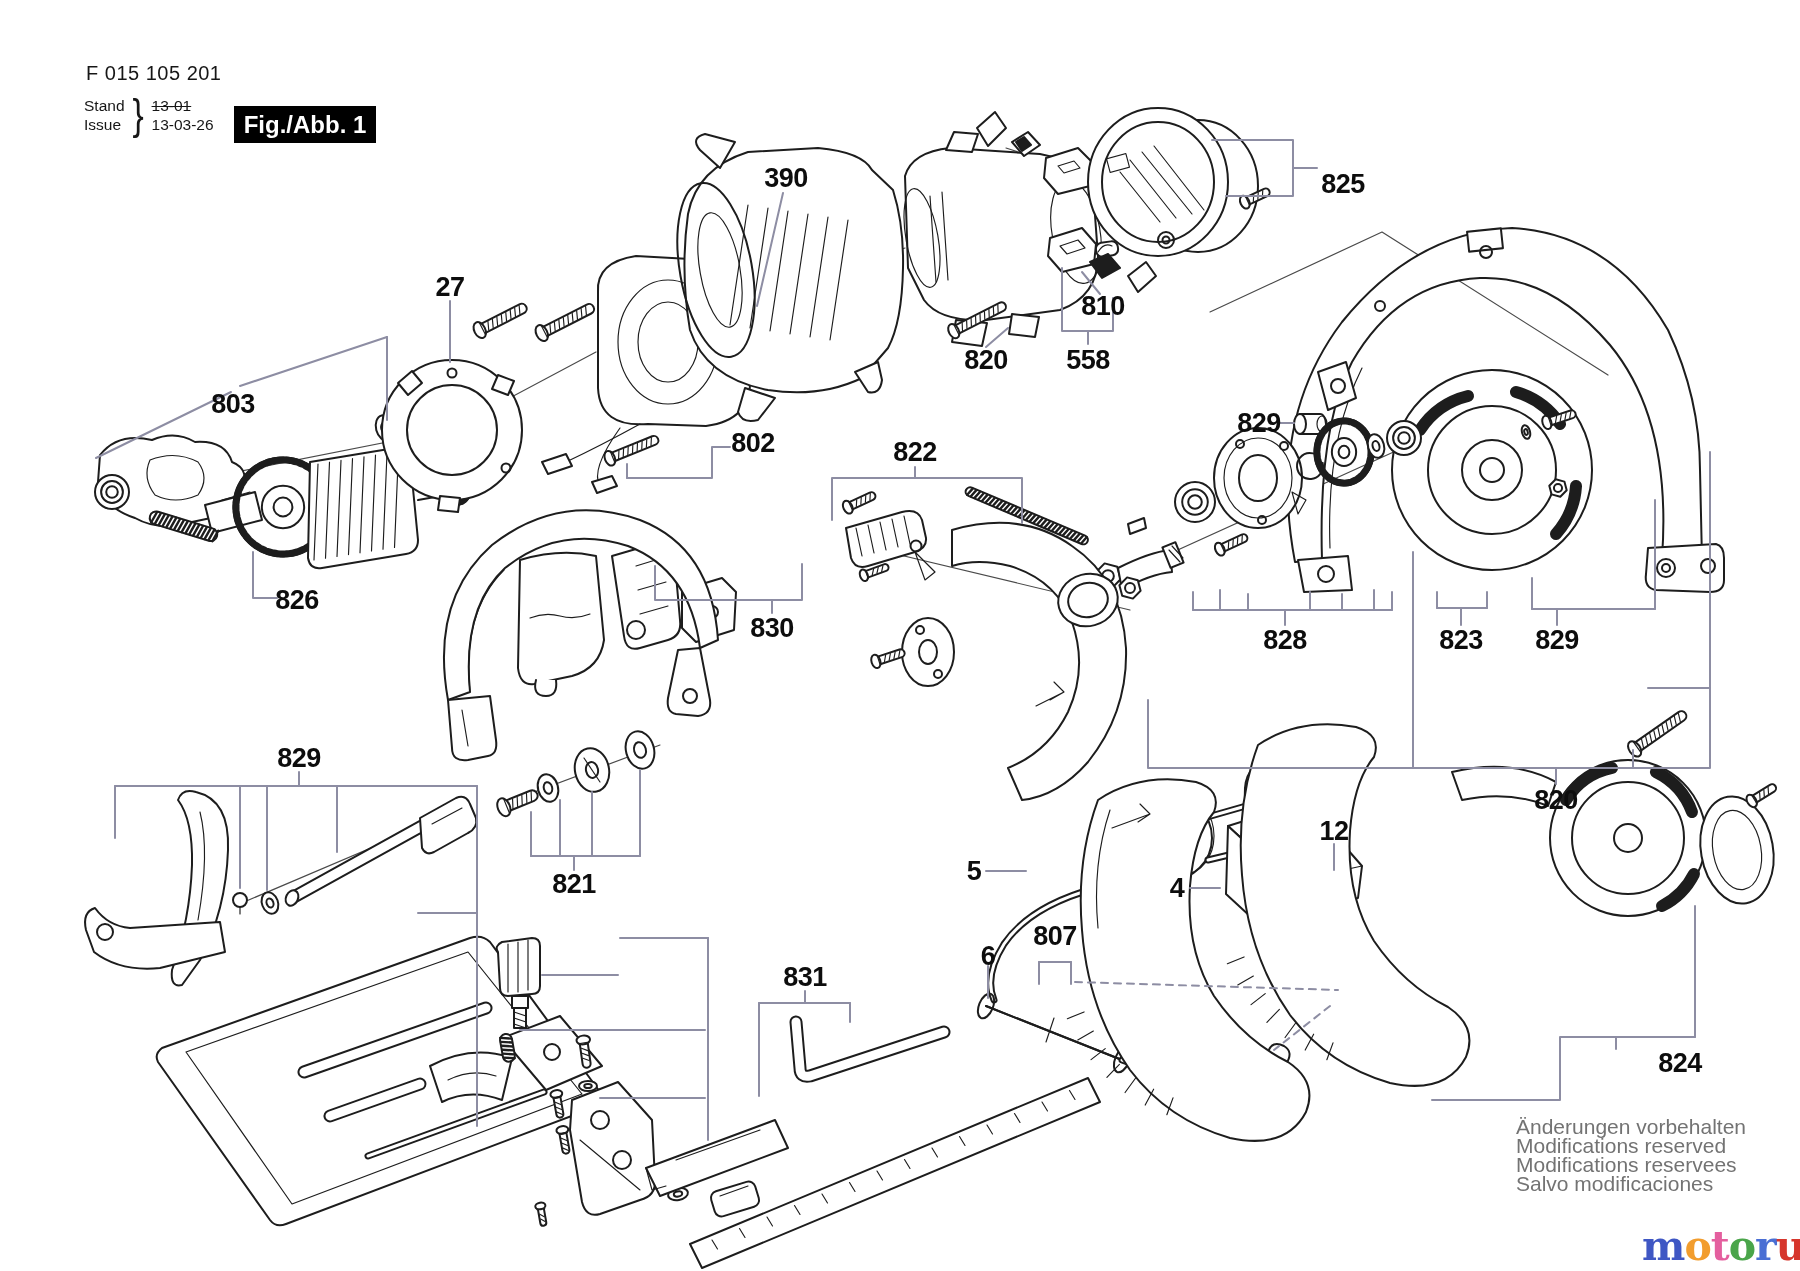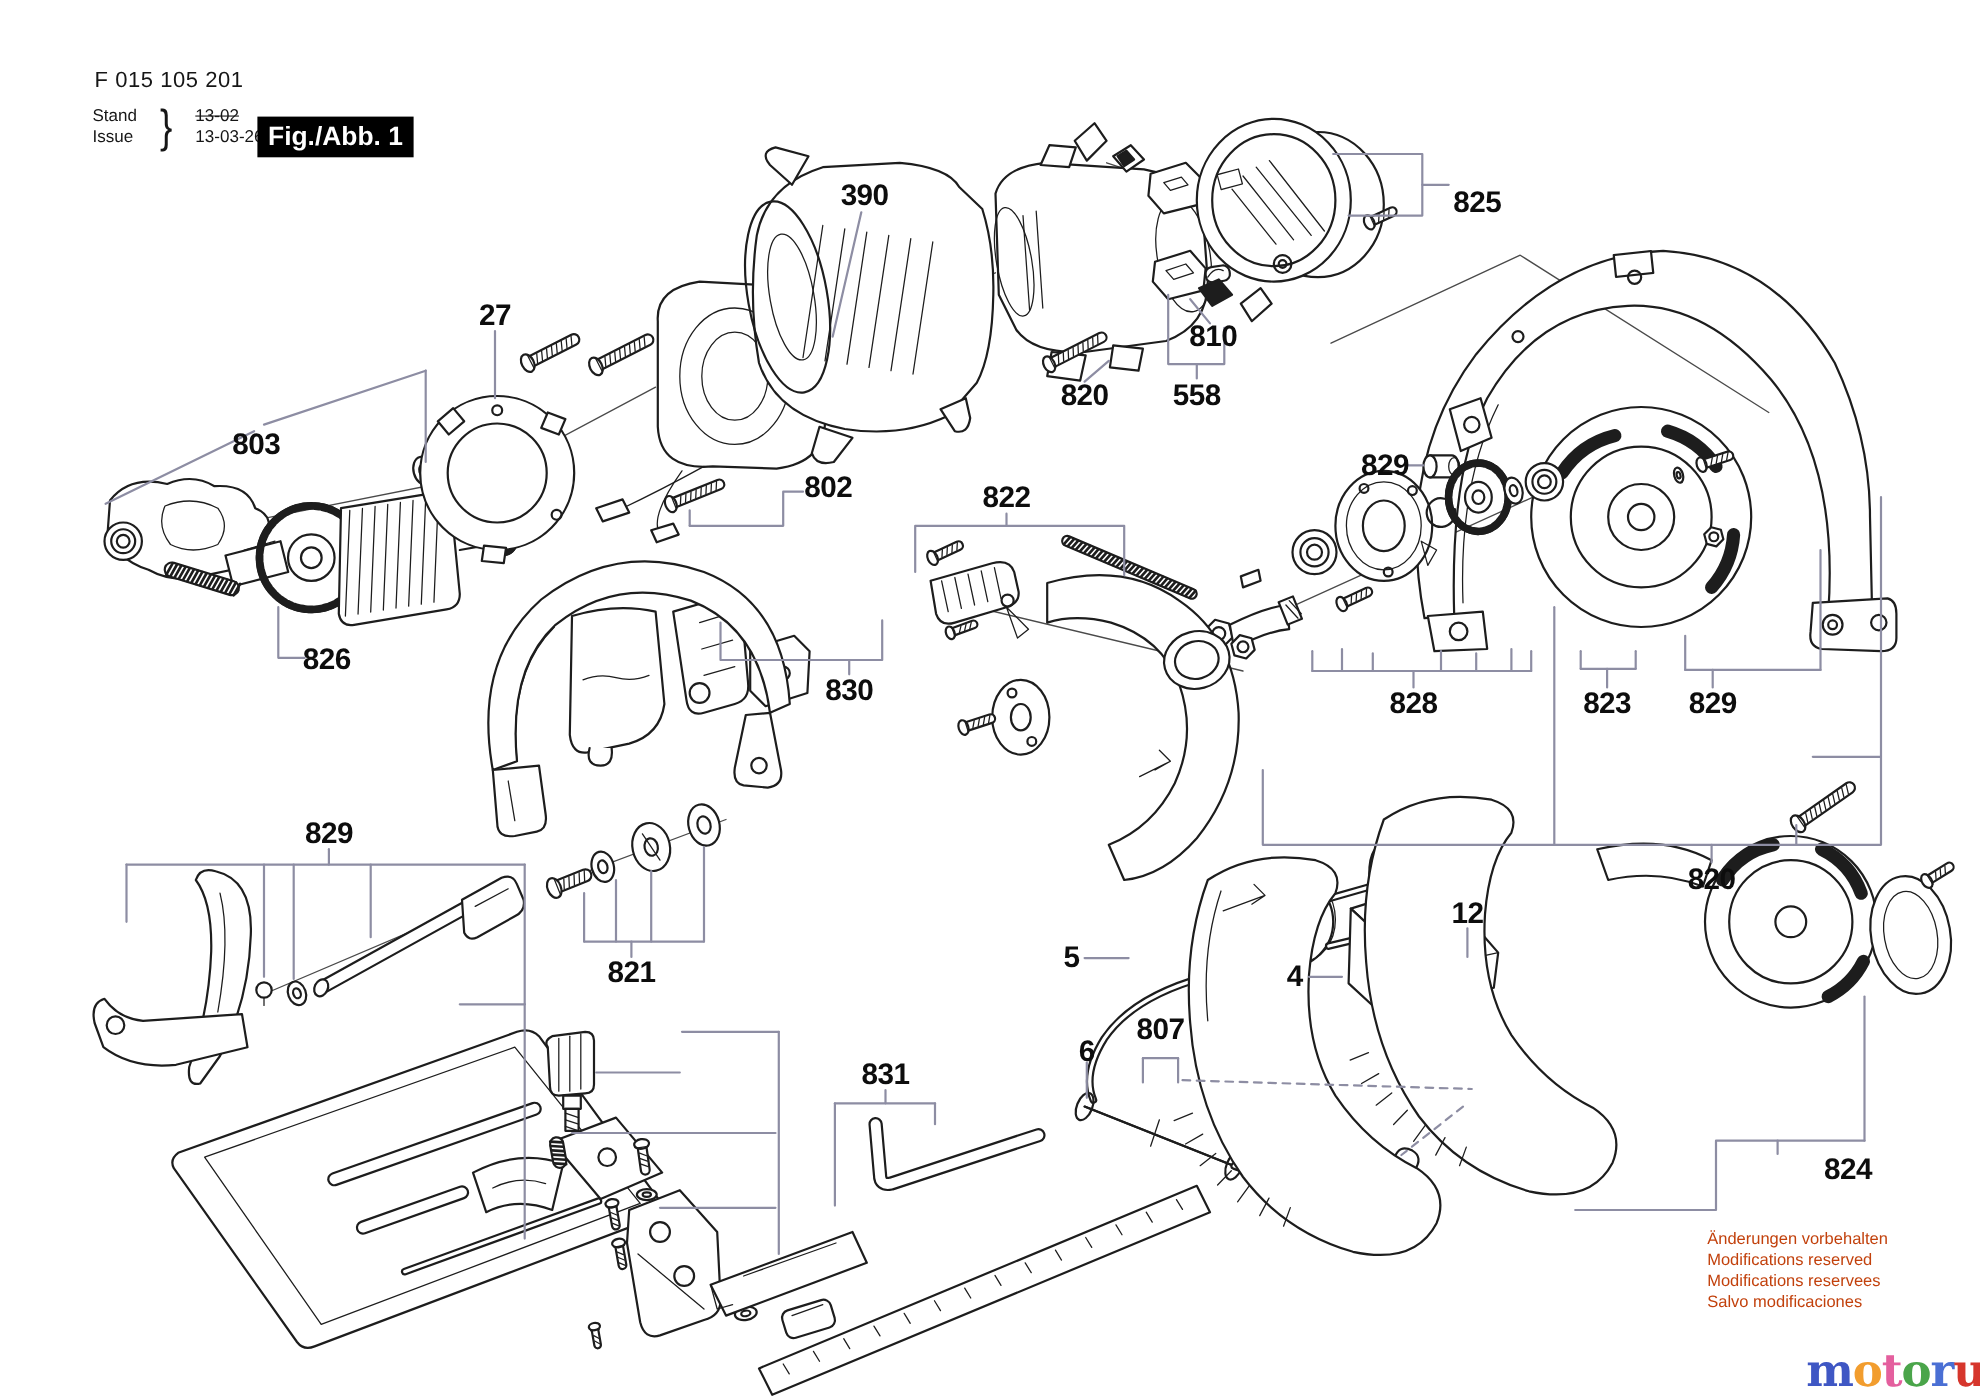--- a/index.html
+++ b/index.html
@@ -18,27 +18,27 @@
   .tubew{stroke:#fff;stroke-width:9;}
   .cord{stroke-width:7;}
   .cordw{stroke:#fff;stroke-width:3;}
   .br{stroke:#8d8da3;stroke-width:2;fill:none;}
   .brd{stroke:#8d8da3;stroke-width:2;stroke-dasharray:7 6;fill:none;}
   .ax{stroke:#4a4a4a;stroke-width:1.2;fill:none;}
 
   .part-label{position:absolute;transform:translate(-50%,-50%);
       font-weight:700;font-size:27px;letter-spacing:-0.5px;color:#0d0d0d;white-space:nowrap;}
   .hdr-pn{position:absolute;left:86px;top:62px;font-size:20px;letter-spacing:0.5px;color:#161616;}
-  .rev{position:absolute;left:84px;top:96px;display:flex;gap:17px;color:#161616;}
+  .rev{position:absolute;left:84px;top:96px;display:flex;gap:4px;color:#161616;}
   .rev-col{display:flex;flex-direction:column;font-size:15.5px;line-height:19px;}
   .rev-brace{font-size:42px;font-weight:300;line-height:38px;margin:0 3px 0 2px;transform:scaleX(0.8);}
   .strike{text-decoration:line-through;}
   .figbox{position:absolute;left:234px;top:106px;width:142px;height:37px;background:#000;color:#fff;
       display:flex;align-items:center;justify-content:center;font-size:24px;font-weight:700;}
-  .notes{position:absolute;left:1552px;top:1117px;font-size:15px;line-height:19px;color:#c2410c;}
+  .notes{position:absolute;left:1516px;top:1117px;font-size:21px;line-height:19px;color:#737373;}
   .logo{position:absolute;left:1642px;top:1222px;font-family:"DejaVu Serif", serif;font-weight:700;
       font-size:41px;letter-spacing:-1px;white-space:nowrap;}
 </style>
 </head>
 <body>
 
 <div class="stage">
 
   <svg id="diagram" width="1800" height="1271" viewBox="0 0 1800 1271">
       <g>
@@ -743,21 +743,21 @@
 
   <div class="hdr-pn">F 015 105 201</div>
 
   <div class="rev">
     <div class="rev-col">
       <span>Stand</span>
       <span>Issue</span>
     </div>
     <div class="rev-brace">}</div>
     <div class="rev-col">
-      <span class="strike">13-02</span>
+      <span class="strike">13-01</span>
       <span>13-03-26</span>
     </div>
   </div>
 
   <div class="figbox">Fig./Abb. 1</div>
 
   <div class="notes">
     <div>Änderungen vorbehalten</div>
     <div>Modifications reserved</div>
     <div>Modifications reservees</div>

